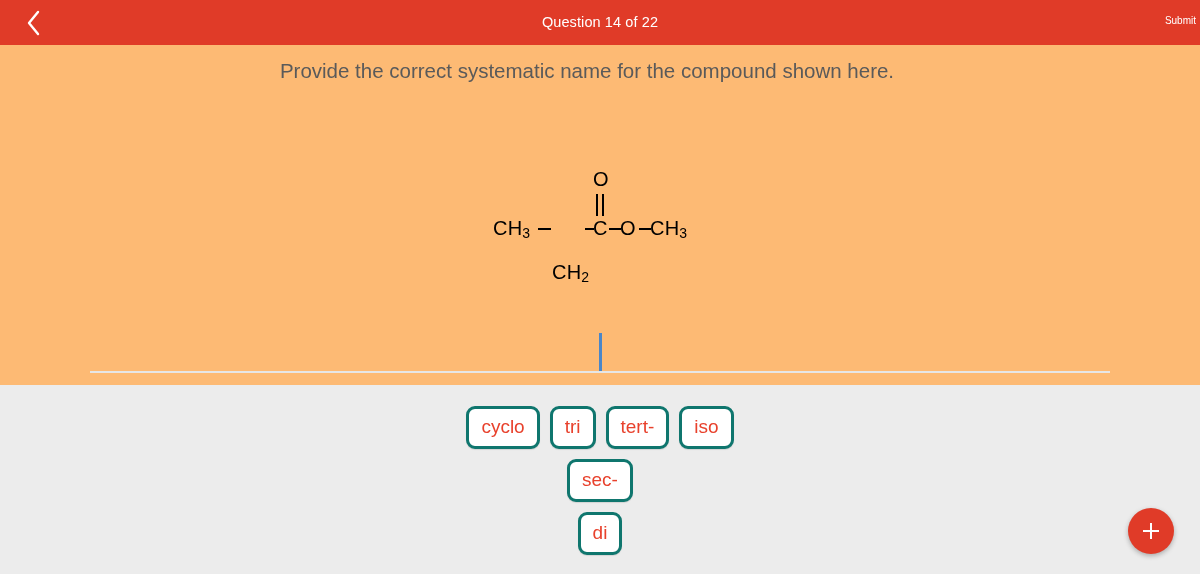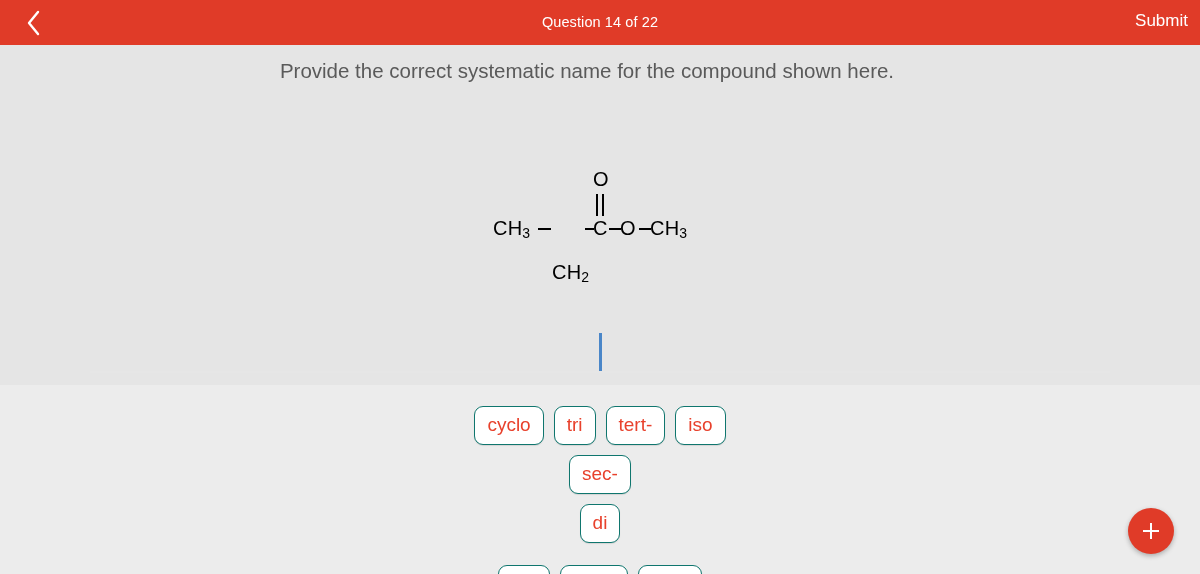--- a/index.html
+++ b/index.html
@@ -8,21 +8,21 @@
     width: 1200px; height: 574px;
     overflow: hidden;
     background: #ffffff;
     font-family: "Liberation Sans", sans-serif;
   }
 
   #app {
     position: relative;
     width: 1200px;
     height: 574px;
-    background: #e5e5e5;
+    background: #fdba74;
   }
 
   
   .header {
     position: absolute;
     top: 0; left: 0;
     width: 1200px;
     height: 45px;
     background: #e03b28;
     display: flex;
@@ -42,27 +42,27 @@
   }
   .back-btn svg { display: block; }
   .header-title {
     color: #ffffff;
     font-size: 14.5px;
     letter-spacing: 0.1px;
     line-height: 1;
   }
   .submit-btn {
     position: absolute;
-    right: 12px;
+    right: 4px;
     top: 0;
     height: 41px;
     display: flex;
     align-items: center;
     color: #ffffff;
-    font-size: 17px;
+    font-size: 10px;
     cursor: pointer;
   }
 
   
   .prompt {
     position: absolute;
     top: 58px;
     left: 0;
     width: 1174px;
     text-align: center;
@@ -148,21 +148,21 @@
     width: 100%;
   }
   .tile-row {
     display: flex;
     justify-content: center;
     align-items: center;
     gap: 10px;
   }
   .tile {
     background: #ffffff;
-    border: 1px solid #0f766e;
+    border: 3px solid #0f766e;
     border-radius: 9px;
     color: #e8412c;
     font-size: 19px;
     line-height: 1;
     padding: 8px 12px 10px 12px;
     box-shadow: 0 1px 1px rgba(0,0,0,0.10);
     cursor: pointer;
     white-space: nowrap;
   }
   .group-prefixes { padding-top: 21px; }

